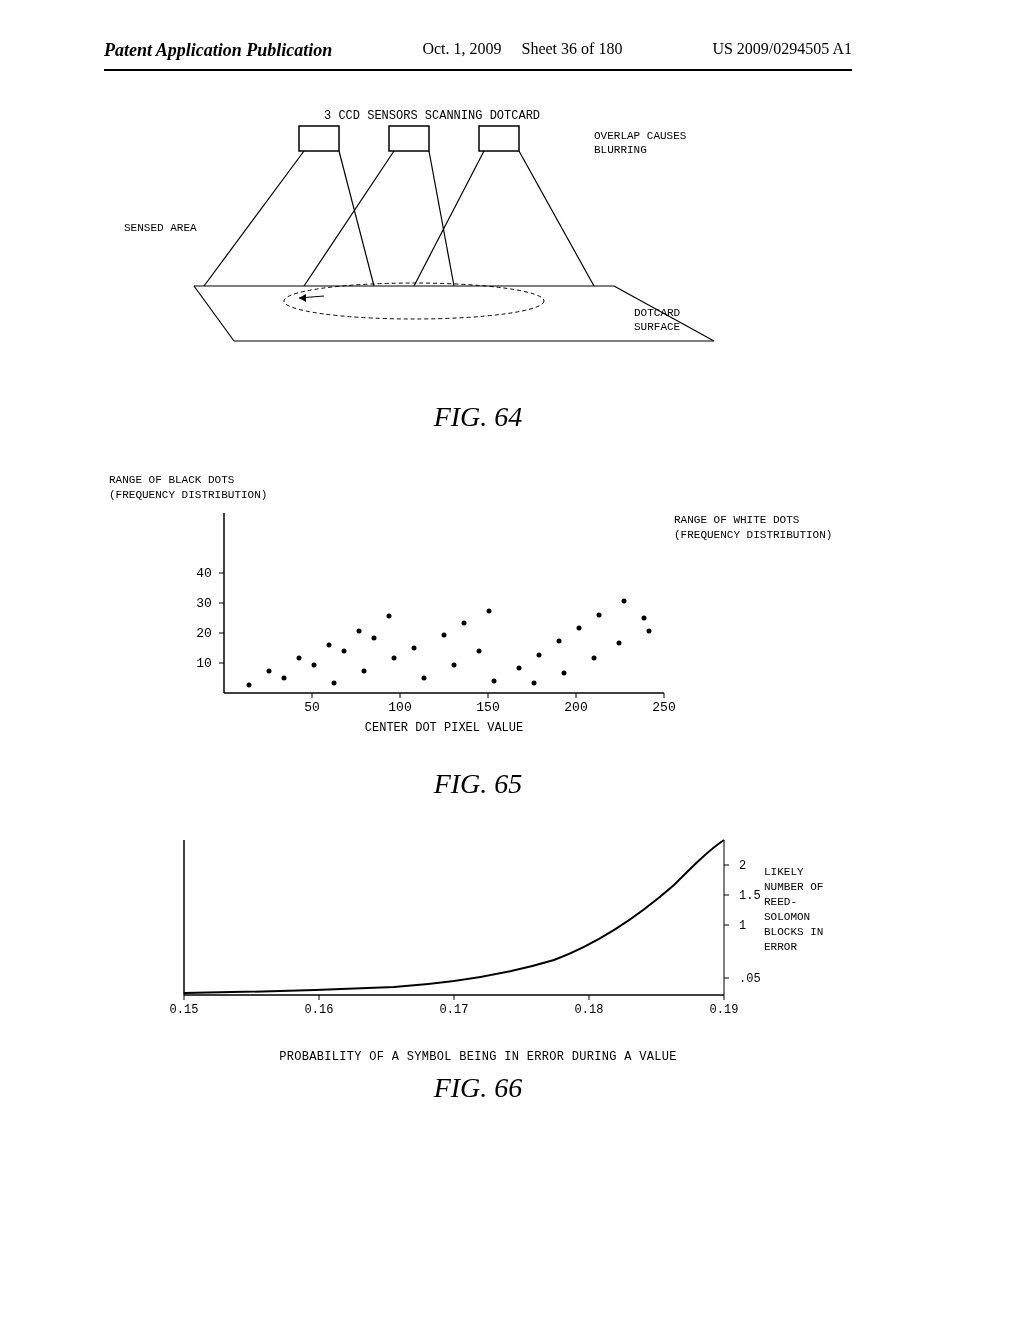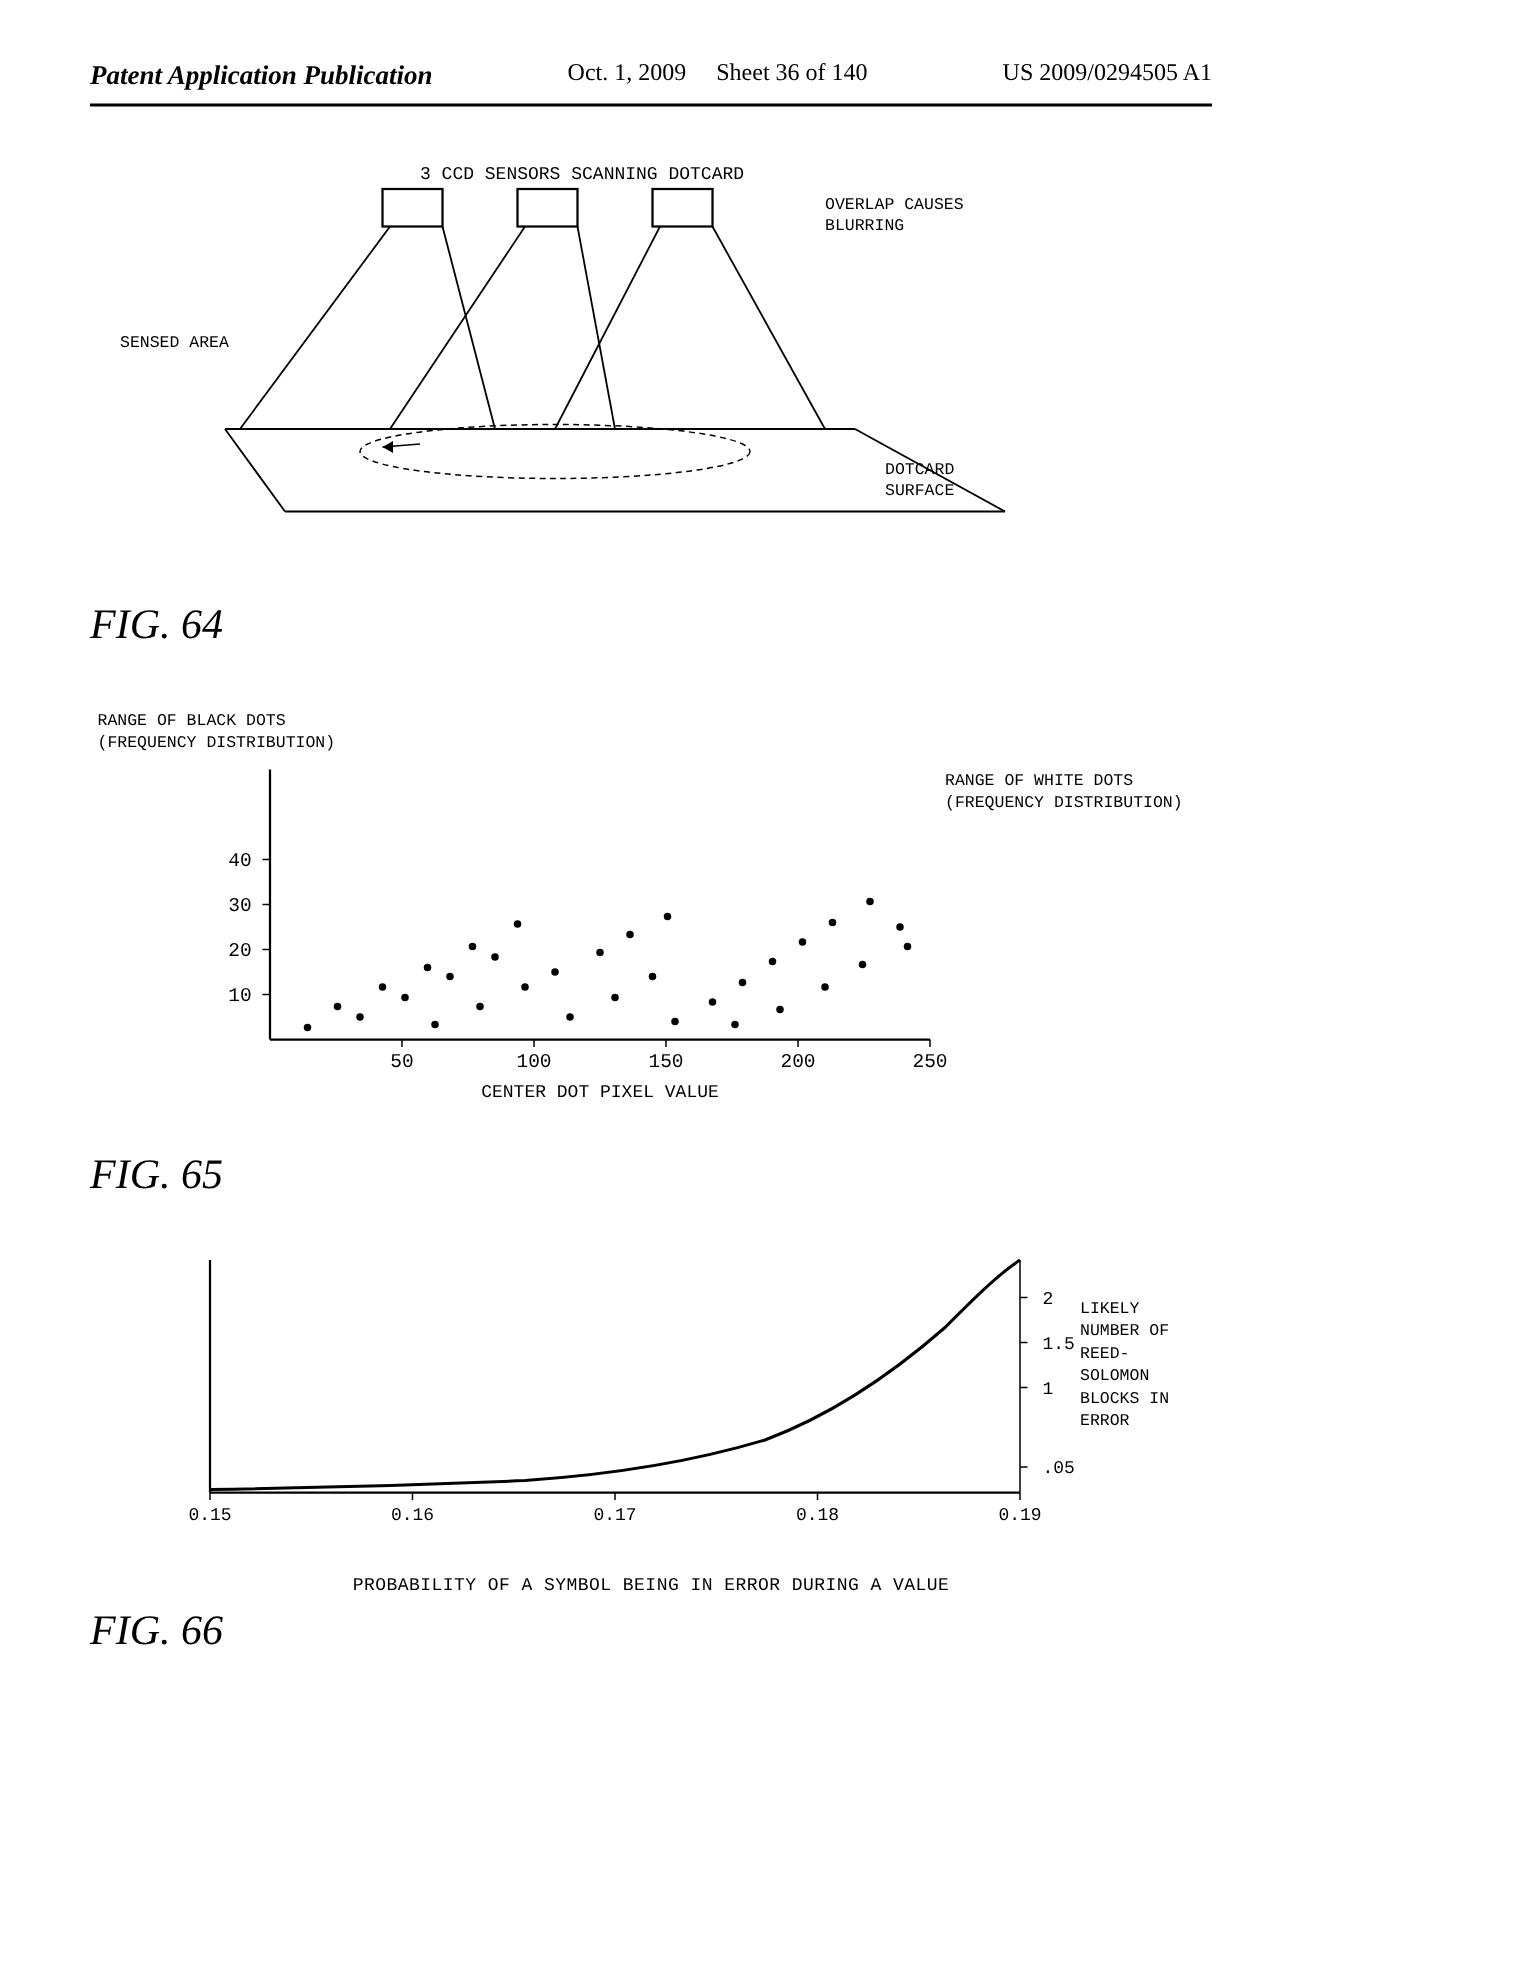--- a/index.html
+++ b/index.html
@@ -10,20 +10,21 @@
       min-height: 1320px;
       position: relative;
       overflow: hidden;
     }
     .page {
       width: 868px;
       min-height: 1320px;
       background: #fff;
       position: relative;
       padding: 40px 60px;
+      margin-left: 44px;
     }
     
     .header {
       display: flex;
       justify-content: space-between;
       align-items: flex-start;
       border-bottom: 2px solid #000;
       padding-bottom: 8px;
       margin-bottom: 30px;
     }
@@ -49,20 +50,21 @@
       justify-content: flex-start;
       margin-bottom: 10px;
       position: relative;
       height: 290px;
     }
     .fig64-svg {
       width: 700px;
       height: 280px;
     }
     .fig-label {
+      text-align: center;
       font-size: 28px;
       font-style: italic;
       font-family: 'Times New Roman', serif;
       margin-bottom: 20px;
       font-weight: normal;
     }
 
     
     .fig65-container {
       position: relative;
@@ -83,21 +85,21 @@
   </style>
 </head>
 <body>
 
 <div class="page">
 
   <div class="header">
     <div class="header-left">Patent Application Publication</div>
     <div class="header-center">
       <span>Oct. 1, 2009</span>&nbsp;&nbsp;&nbsp;&nbsp;
-      <span>Sheet 36 of 140</span>
+      <span>Sheet 36 of 180</span>
     </div>
     <div class="header-right">US 2009/0294505 A1</div>
   </div>
 
   <div class="fig64-container">
     <svg class="fig64-svg" viewBox="0 0 700 280">
 
       <text x="220" y="18" font-family="Courier New, monospace" font-size="12" fill="#000">3 CCD SENSORS SCANNING DOTCARD</text>
 
       <rect x="195" y="25" width="40" height="25" fill="white" stroke="#000" stroke-width="1.5"></rect>

